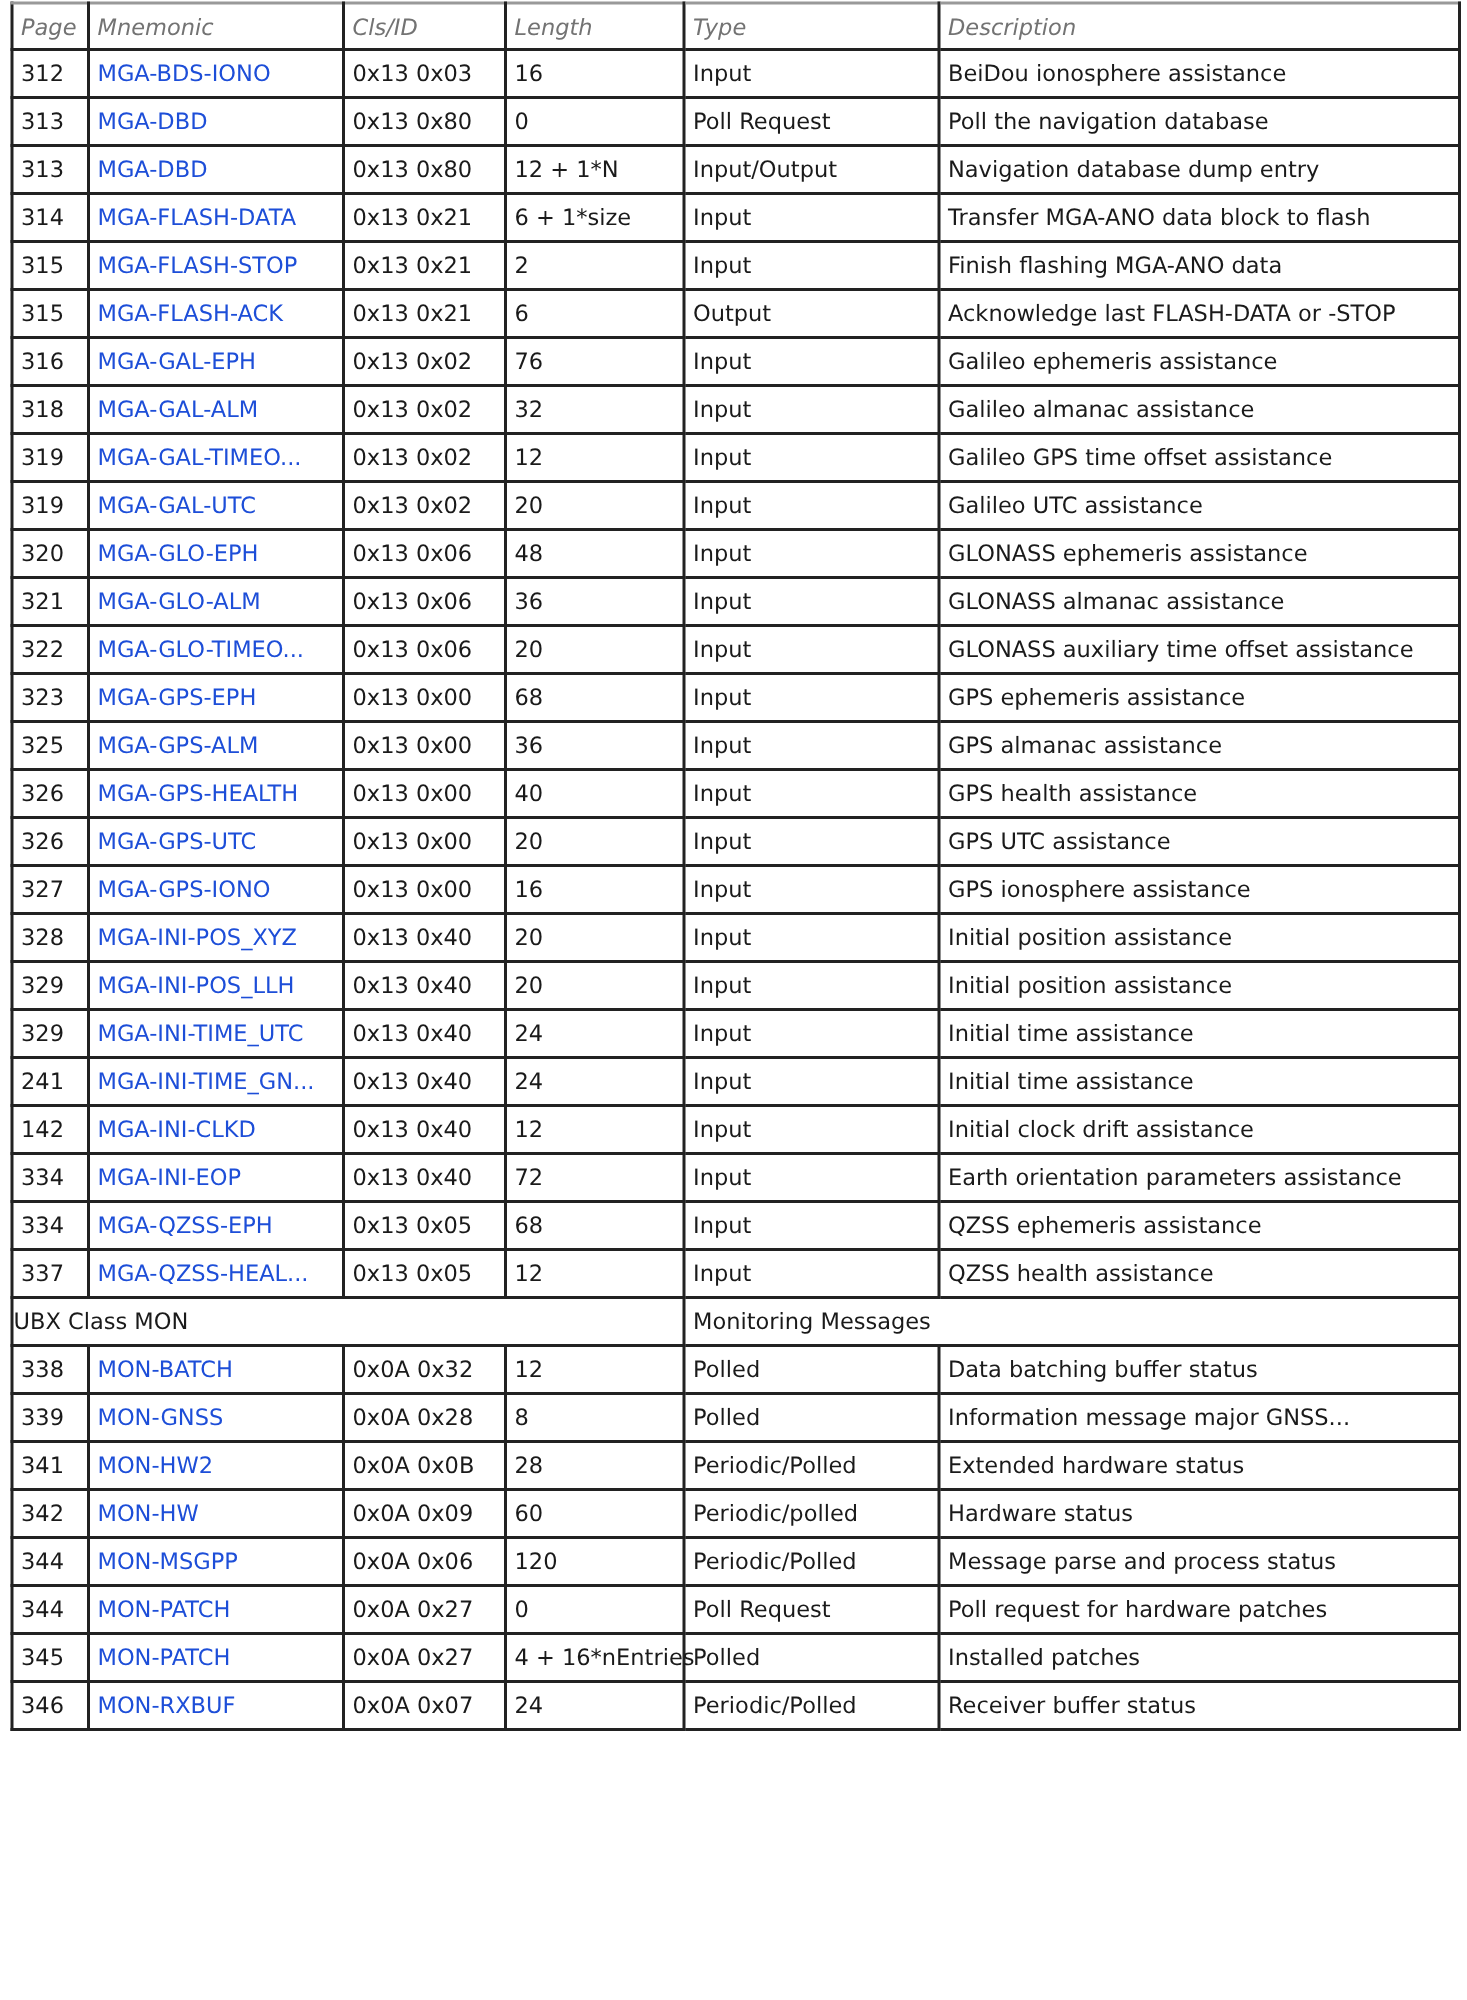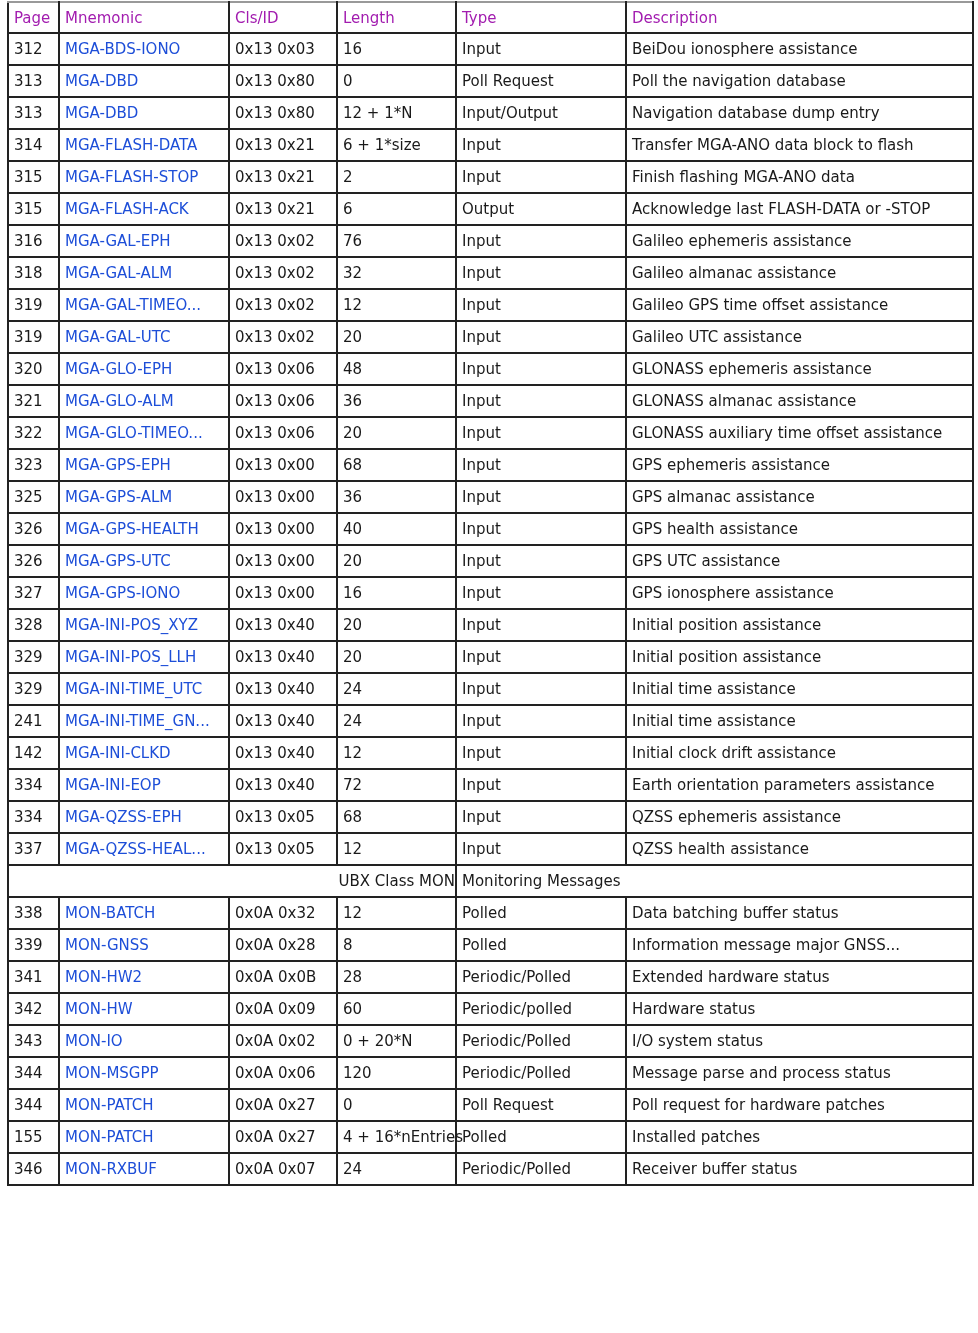--- a/index.html
+++ b/index.html
@@ -3,24 +3,24 @@
 <meta charset="utf-8">
 <style>
   html, body { margin:0; padding:0; background:#ffffff; }
   body { width:978px; height:1333px; overflow:hidden; position:relative;
          font-family:"DejaVu Sans", sans-serif; color:#1a1a1a; }
   table.msgs { position:absolute; left:7px; top:1px; border-collapse:collapse;
                table-layout:fixed; width:965px; }
   table.msgs td, table.msgs th { border:2px solid #222; padding:0 0 0 5px; height:30px;
                font-size:15px; white-space:nowrap; overflow:hidden; text-align:left;
                font-weight:normal; vertical-align:middle; }
-  table.msgs th { color:#a21caf; height:29px; border-top-color:#999; }
+  table.msgs th { color:#737373; height:29px; border-top-color:#999;font-style:italic; }
   .mn { color:#1d4ed8; font-weight:bold; }
   .cls td { font-weight:bold; }
-  .cls td.c { text-align:right; padding:0; }
+  .cls td.c { text-align:left; padding:0; }
   .len { overflow:visible !important; }
 </style>
 </head>
 <body>
 
 <table class="msgs">
   <colgroup>
     <col style="width:51px">
       <col style="width:170px">
       <col style="width:108px">
@@ -281,45 +281,37 @@
       </tr>
       <tr>
         <td>342</td>
         <td class="mn">MON-HW</td>
         <td>0x0A 0x09</td>
         <td class="len">60</td>
         <td>Periodic/polled</td>
         <td>Hardware status</td>
       </tr>
       <tr>
-        <td>343</td>
-        <td class="mn">MON-IO</td>
-        <td>0x0A 0x02</td>
-        <td class="len">0 + 20*N</td>
-        <td>Periodic/Polled</td>
-        <td>I/O system status</td>
-      </tr>
-      <tr>
         <td>344</td>
         <td class="mn">MON-MSGPP</td>
         <td>0x0A 0x06</td>
         <td class="len">120</td>
         <td>Periodic/Polled</td>
         <td>Message parse and process status</td>
       </tr>
       <tr>
         <td>344</td>
         <td class="mn">MON-PATCH</td>
         <td>0x0A 0x27</td>
         <td class="len">0</td>
         <td>Poll Request</td>
         <td>Poll request for hardware patches</td>
       </tr>
       <tr>
-        <td>155</td>
+        <td>345</td>
         <td class="mn">MON-PATCH</td>
         <td>0x0A 0x27</td>
         <td class="len">4 + 16*nEntries</td>
         <td>Polled</td>
         <td>Installed patches</td>
       </tr>
       <tr>
         <td>346</td>
         <td class="mn">MON-RXBUF</td>
         <td>0x0A 0x07</td>

